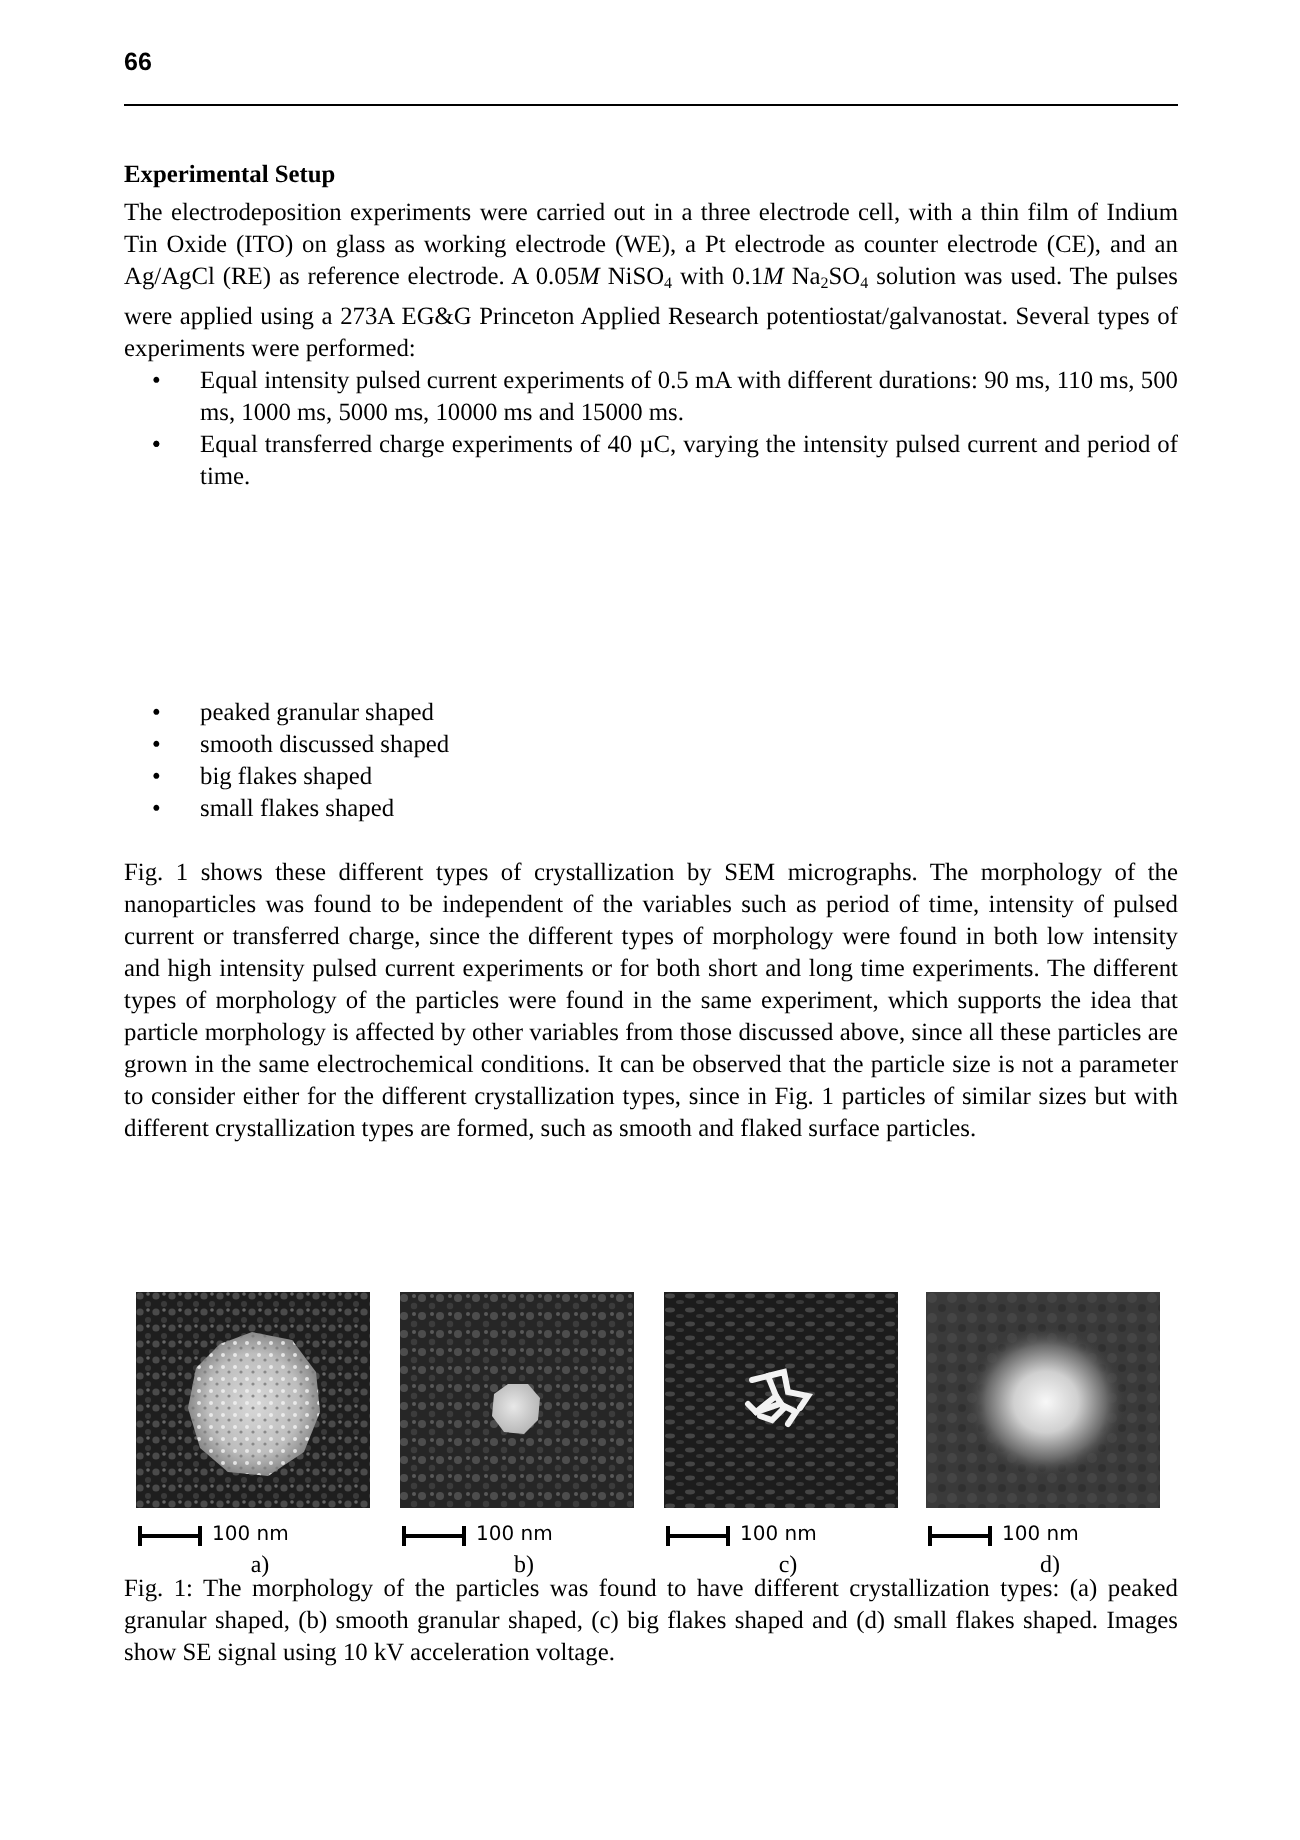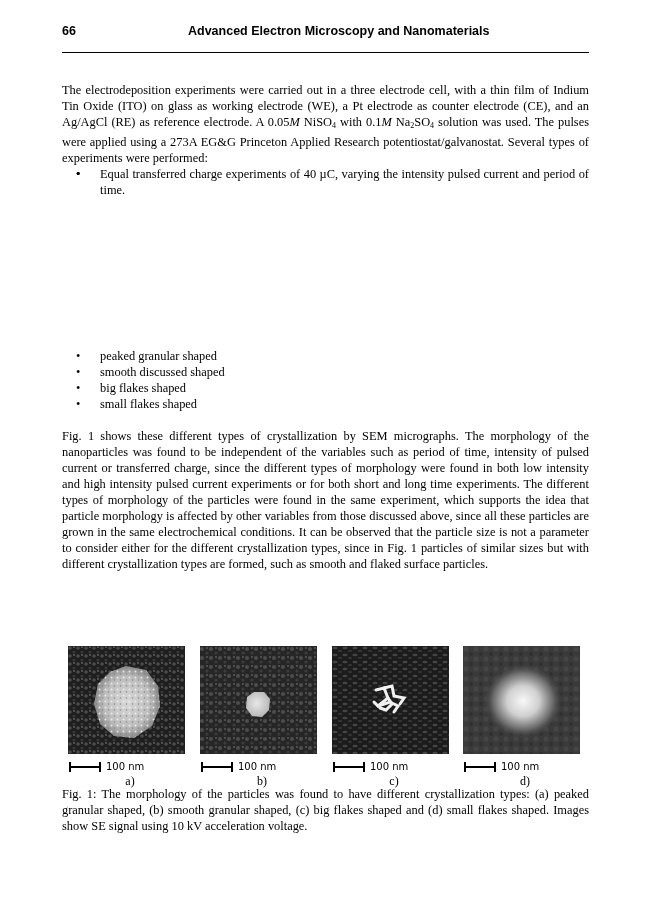--- a/index.html
+++ b/index.html
@@ -33,28 +33,28 @@
   .scalebar .capR { left: 31px; }
   .scalebar .lbl { position: absolute; left: 38px; top: 0; }
   .panel-label { text-align: center; font-family: "Liberation Serif", serif; font-size: 12px; margin-top: 1px; padding-left: 6px; }
   .sub { font-size: 8px; vertical-align: -2px; }
 </style>
 </head>
 <body>
 
 <div class="running-head">
   <span class="pno">66</span>
-  <span class="title">Advanced Electron Microscopy and Nanomaterials</span>
 </div>
 <div class="head-rule"></div>
 
 <div class="block body-text" style="top:79px;">
+  <h2 class="section">Experimental Setup</h2>
   <p style="margin-top:3px;"><span>The electrodeposition experiments were carried out in a three electrode cell, with a thin film of Indium Tin Oxide (ITO) on glass as working electrode (WE), a Pt electrode as counter electrode (CE), and an Ag/AgCl (RE) as reference electrode. A 0.05</span><i>M</i><span> NiSO</span><span class="sub">4</span><span> with 0.1</span><i>M</i><span> Na</span><span class="sub">2</span><span>SO</span><span class="sub">4</span><span> solution was used. The pulses were applied using a 273A EG&amp;G Princeton Applied Research potentiostat/galvanostat. Several types of experiments were performed:</span></p>
   <ul class="bullets">
-    <li><span class="dot">•</span></li>
+    <li><span class="dot">•</span><span>Equal intensity pulsed current experiments of 0.5 mA with different durations: 90 ms, 110 ms, 500 ms, 1000 ms, 5000 ms, 10000 ms and 15000 ms.</span></li>
     <li><span class="dot">•</span></li>
     <li><span class="dot">•</span><span>Equal transferred charge experiments of 40 µC, varying the intensity pulsed current and period of time.</span></li>
   </ul>
 </div>
 
 <div class="block body-text" style="top:332px;">
   <ul class="bullets short" style="margin-top:16px;">
     <li><span class="dot">•</span><span>peaked granular shaped</span></li>
     <li><span class="dot">•</span><span>smooth discussed shaped</span></li>
     <li><span class="dot">•</span><span>big flakes shaped</span></li>

